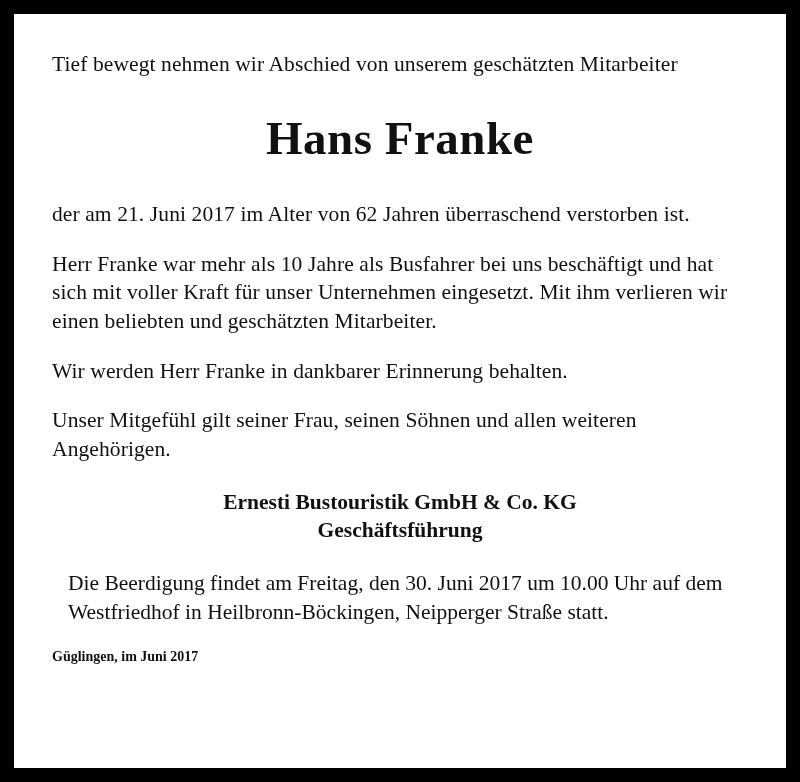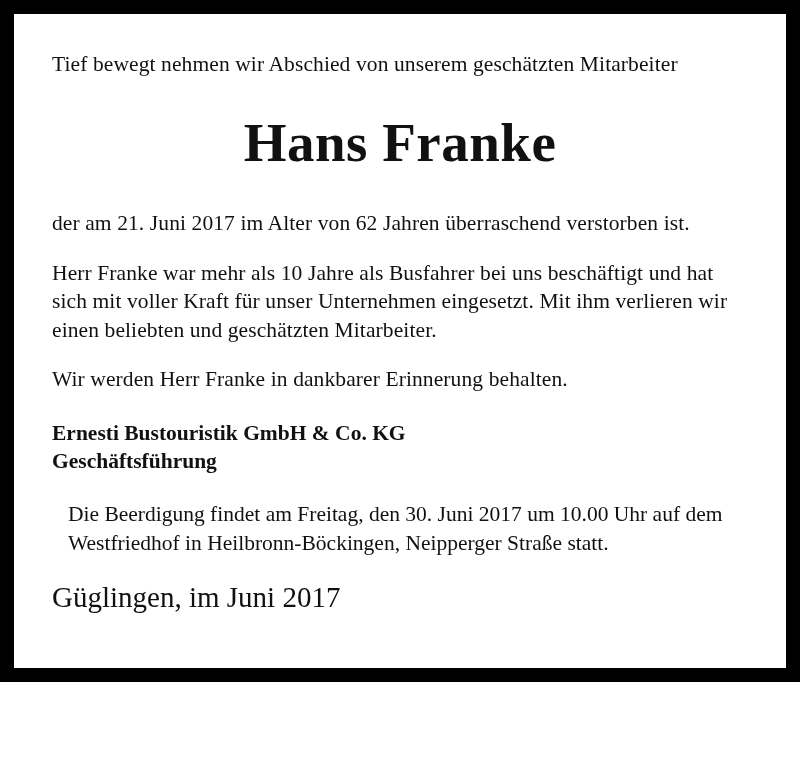--- a/index.html
+++ b/index.html
@@ -2,21 +2,21 @@
 <html lang="de"><head>
 <meta charset="utf-8">
 <style>
   html, body {
     margin: 0;
     padding: 0;
     background: #ffffff;
   }
   .page {
     width: 800px;
-    height: 682px;
+    height: 782px;
     box-sizing: border-box;
     background: #000000;
     padding: 14px;
     font-family: "Liberation Serif", serif;
   }
   .obituary {
     box-sizing: border-box;
     width: 100%;
     height: 100%;
     background: #ffffff;
@@ -25,71 +25,73 @@
   }
   .intro {
     font-size: 21.5px;
     line-height: 1.33;
     margin: 0 0 2px 0;
     letter-spacing: 0.1px;
   }
   .name {
     text-align: center;
     font-weight: bold;
-    font-size: 55px;
+    font-size: 47px;
     line-height: 1.1;
     margin: 34px 0 36px 0;
     letter-spacing: 0.5px;
   }
   .para {
     font-size: 21.5px;
     line-height: 1.33;
     margin: 0 0 21px 0;
     letter-spacing: 0.1px;
   }
   .para.tight {
     margin-bottom: 20px;
   }
   .signature {
-    text-align: left;
+    text-align: center;
     font-weight: bold;
     font-size: 21.5px;
     line-height: 1.3;
     margin: 26px 0 24px 0;
   }
   .signature .line2 {
     display: block;
   }
   .closing {
     font-size: 21.5px;
     line-height: 1.33;
     margin: 0 0 21px 16px;
   }
   .place {
-    font-size: 29px;
+    font-size: 14px;
     line-height: 1.33;
     margin: 0;
+    font-weight: bold;
   }
 </style>
 </head>
 <body>
 
 <div class="page">
   <div class="obituary">
 
     <p class="intro">Tief bewegt nehmen wir Abschied von unserem geschätzten Mitarbeiter</p>
 
     <h1 class="name">Hans Franke</h1>
 
     <p class="para">der am 21. Juni 2017 im Alter von 62 Jahren überraschend verstorben ist.</p>
 
     <p class="para">Herr Franke war mehr als 10 Jahre als Busfahrer bei uns beschäftigt und hat sich mit voller Kraft für unser Unternehmen eingesetzt. Mit ihm verlieren wir einen beliebten und geschätzten Mitarbeiter.</p>
 
     <p class="para">Wir werden Herr Franke in dankbarer Erinnerung behalten.</p>
 
+    <p class="para tight">Unser Mitgefühl gilt seiner Frau, seinen Söhnen und allen weiteren Angehörigen.</p>
 
     <div class="signature">
       <span>Ernesti Bustouristik GmbH &amp; Co. KG</span>
       <span class="line2">Geschäftsführung</span>
     </div>
 
     <p class="closing">Die Beerdigung findet am Freitag, den 30. Juni 2017 um 10.00 Uhr auf dem Westfriedhof in Heilbronn-Böckingen, Neipperger Straße statt.</p>
 
     <p class="place">Güglingen, im Juni 2017</p>
 

